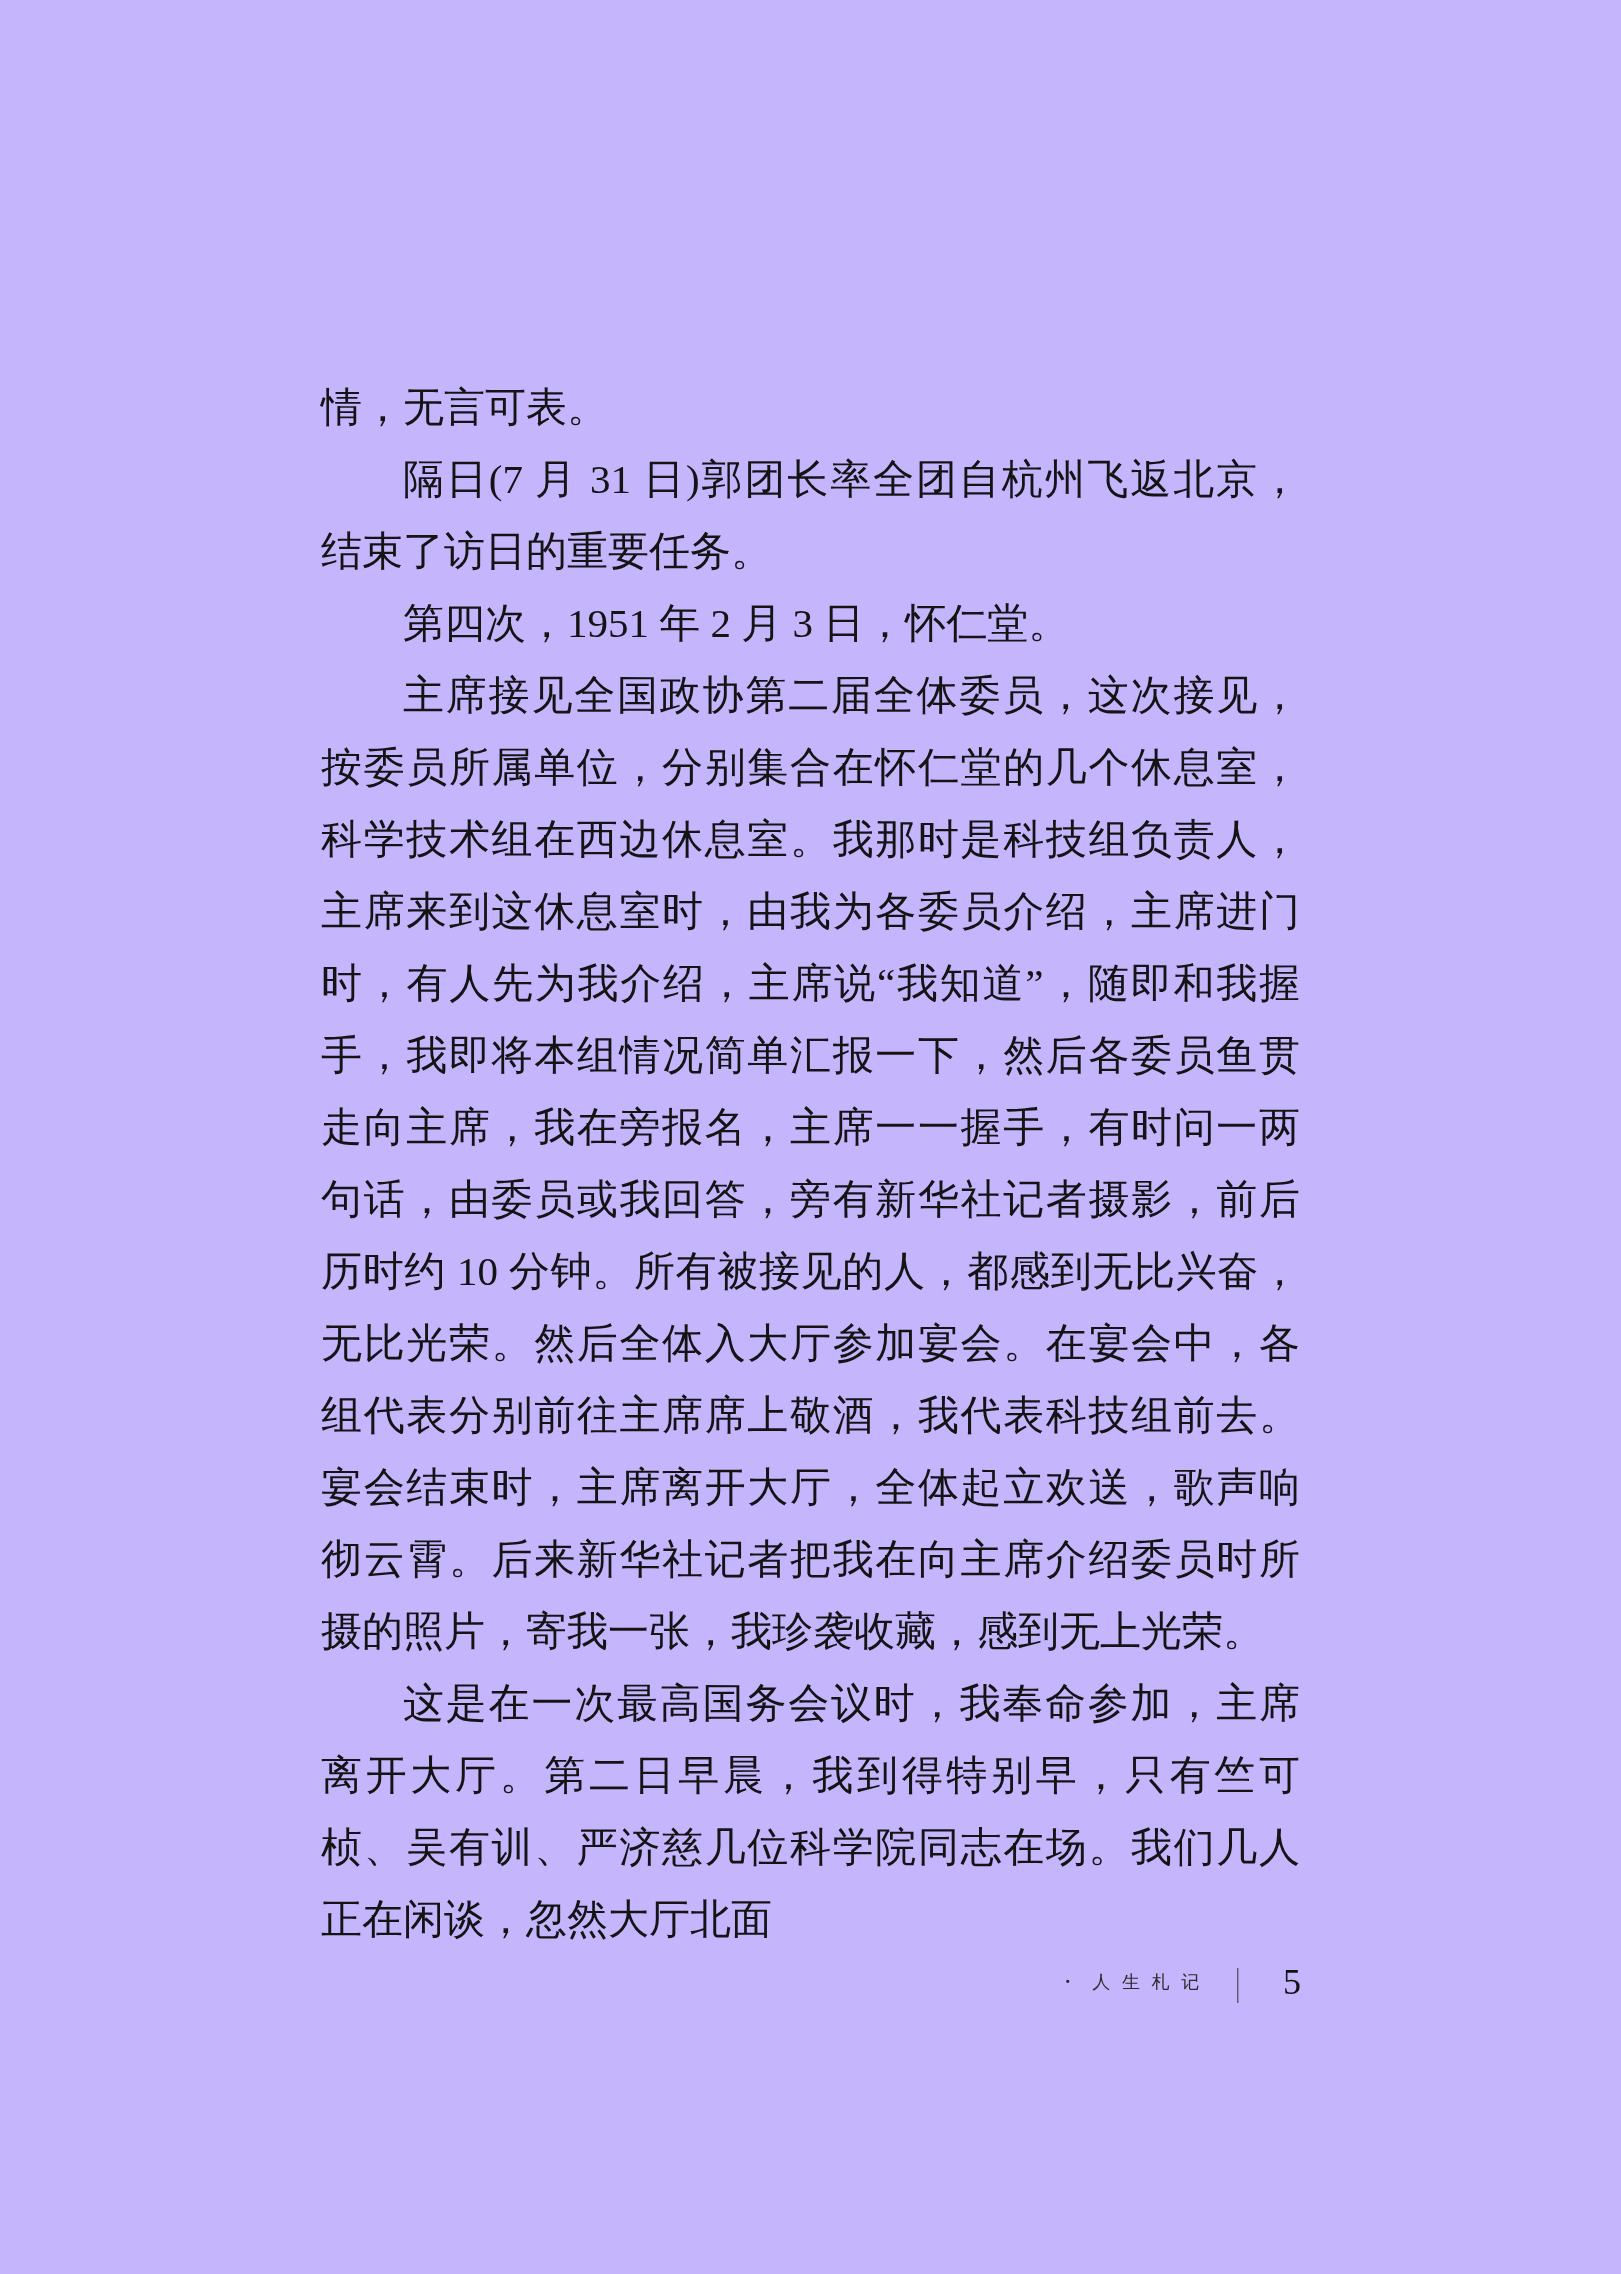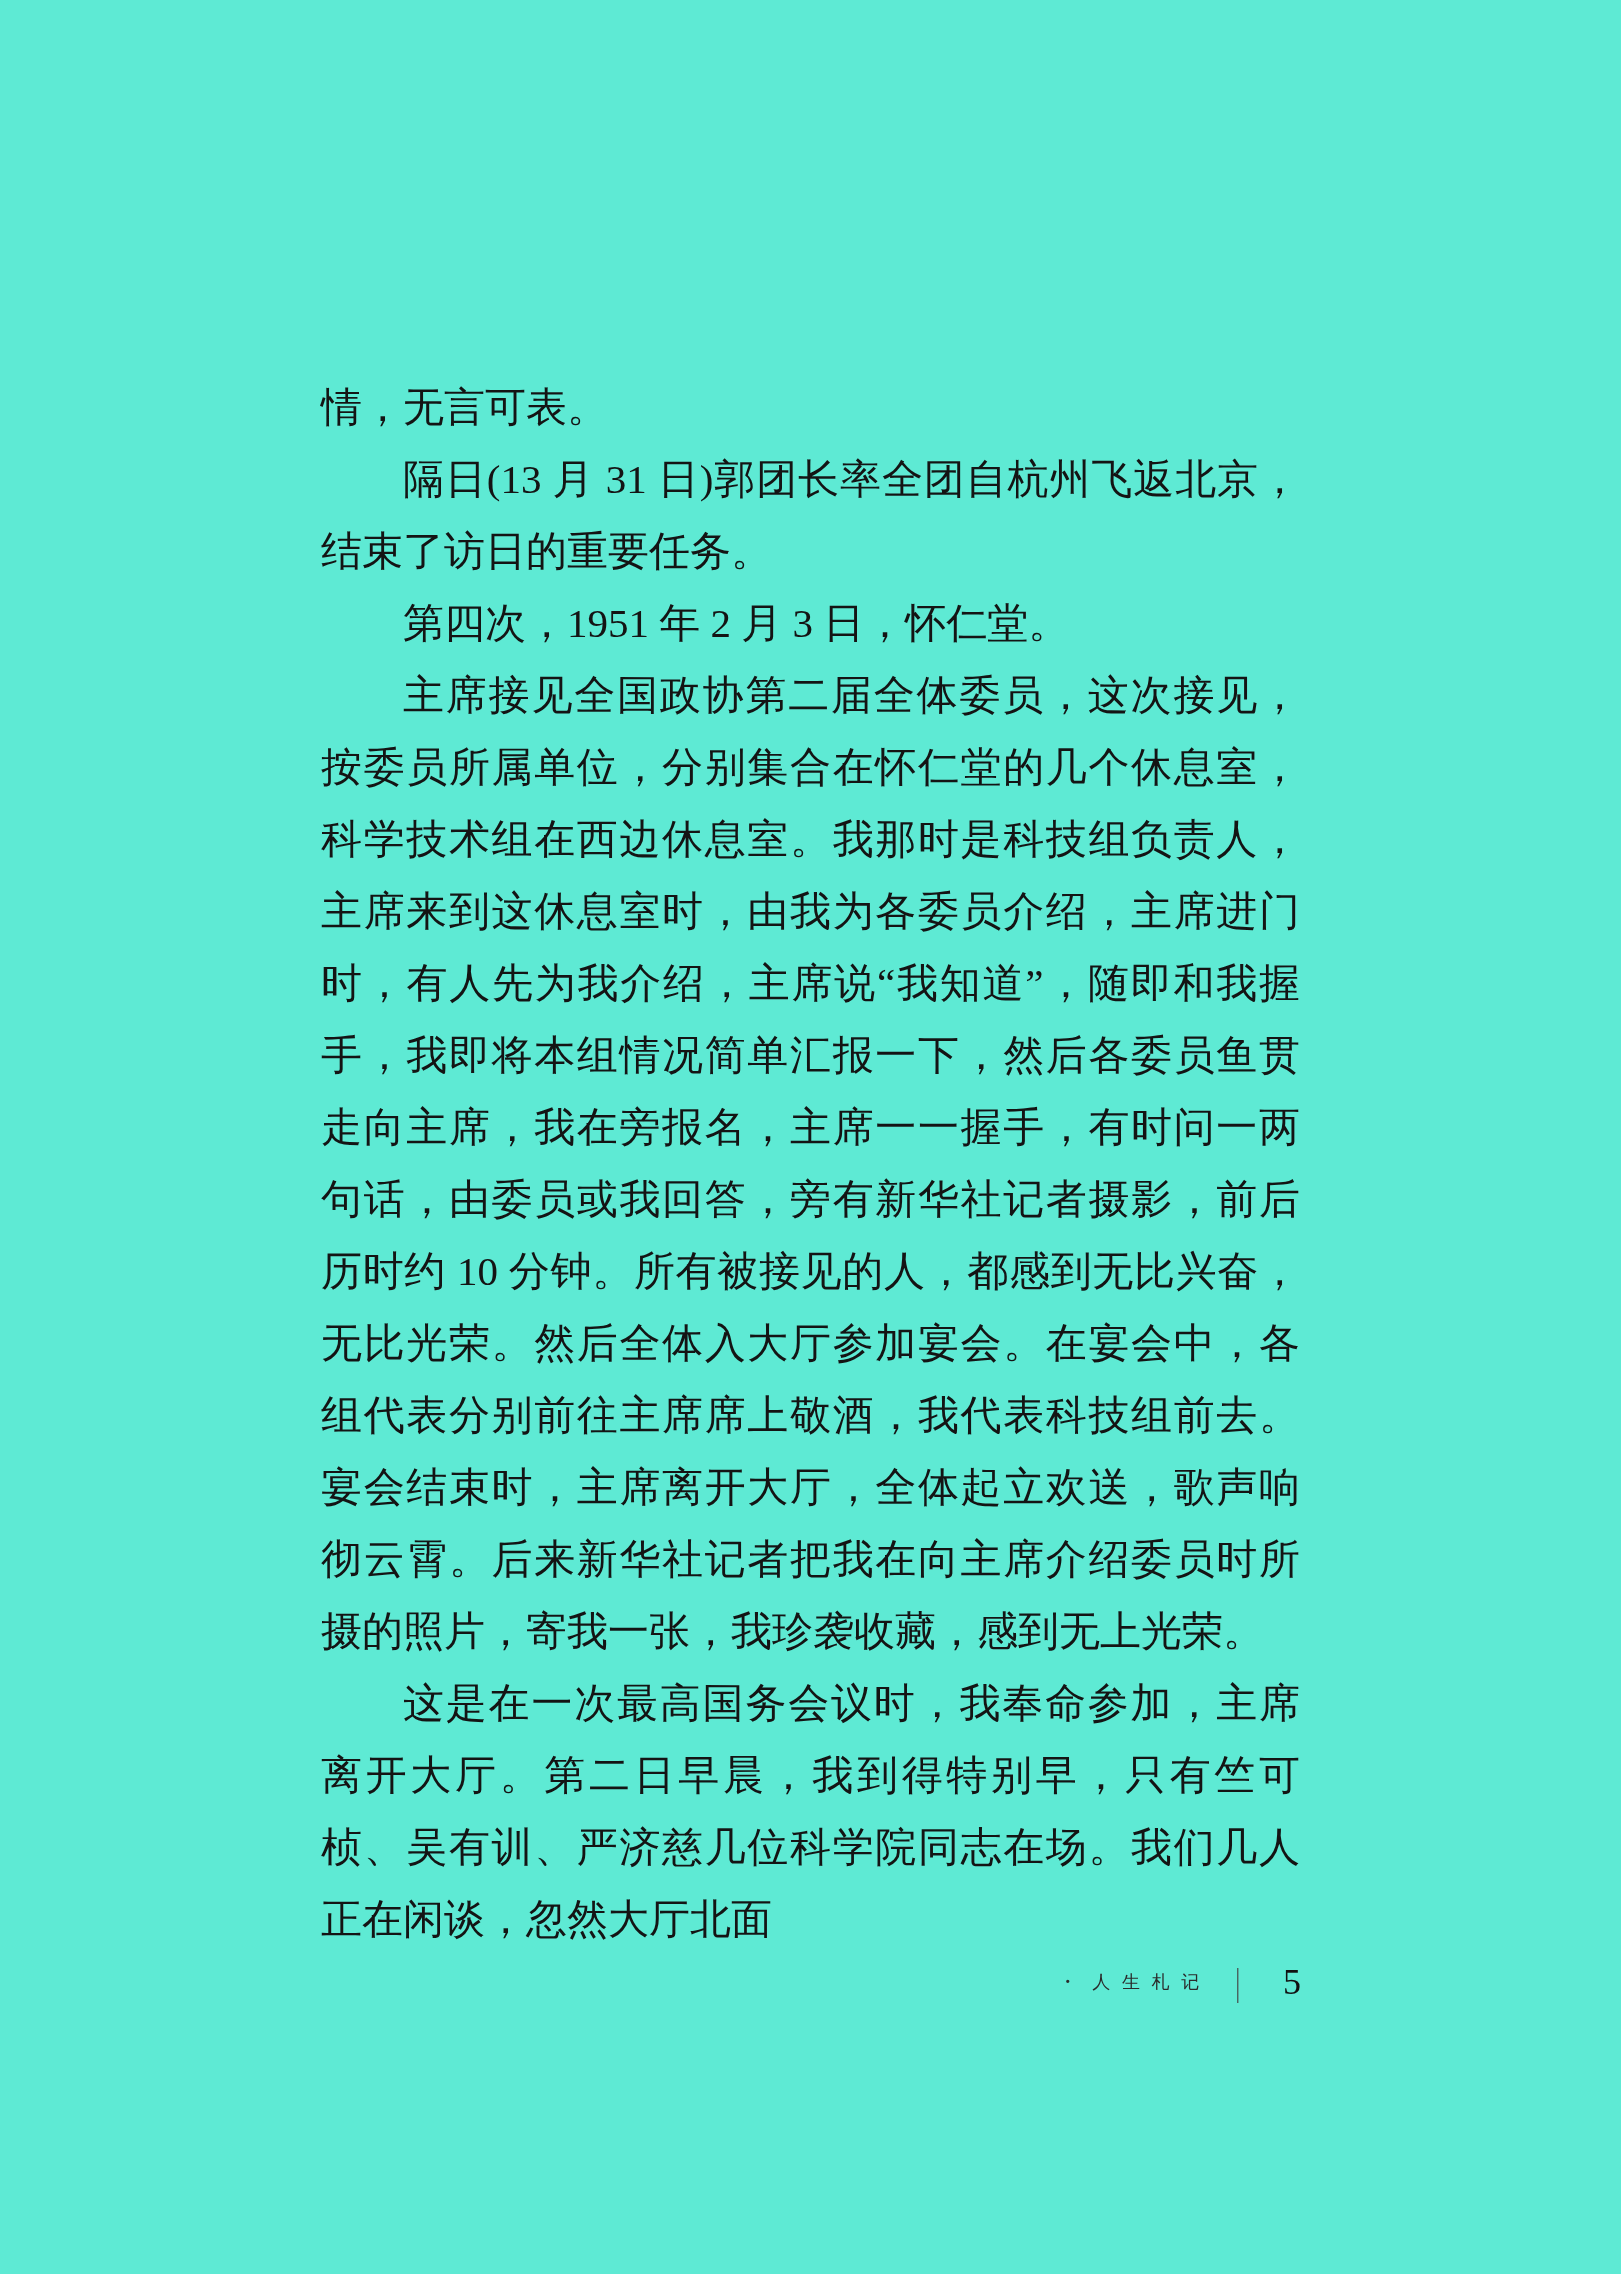--- a/index.html
+++ b/index.html
@@ -5,21 +5,21 @@
   html, body {
     margin: 0;
     padding: 0;
     background: #ffffff;
     font-family: "Liberation Serif", "DejaVu Serif", serif;
   }
   .page {
     position: relative;
     width: 1621px;
     height: 2275px;
-    background: #5eead4;
+    background: #c4b5fd;
     overflow: hidden;
   }
   .text-block {
     position: absolute;
     left: 321px;
     top: 371px;
     width: 979px;
     color: #141414;
     font-size: 41px;
     line-height: 72px;
@@ -60,21 +60,21 @@
     color: #111111;
   }
 </style>
 </head>
 <body>
 
 <div class="page">
 
   <main class="text-block" id="paragraphs">
       <p class="para">情，无言可表。</p>
-      <p class="para indent">隔日(13 月 31 日)郭团长率全团自杭州飞返北京，结束了访日的重要任务。</p>
+      <p class="para indent">隔日(7 月 31 日)郭团长率全团自杭州飞返北京，结束了访日的重要任务。</p>
       <p class="para indent">第四次，1951 年 2 月 3 日，怀仁堂。</p>
       <p class="para indent">主席接见全国政协第二届全体委员，这次接见，按委员所属单位，分别集合在怀仁堂的几个休息室，科学技术组在西边休息室。我那时是科技组负责人，主席来到这休息室时，由我为各委员介绍，主席进门时，有人先为我介绍，主席说“我知道”，随即和我握手，我即将本组情况简单汇报一下，然后各委员鱼贯走向主席，我在旁报名，主席一一握手，有时问一两句话，由委员或我回答，旁有新华社记者摄影，前后历时约 10 分钟。所有被接见的人，都感到无比兴奋，无比光荣。然后全体入大厅参加宴会。在宴会中，各组代表分别前往主席席上敬酒，我代表科技组前去。宴会结束时，主席离开大厅，全体起立欢送，歌声响彻云霄。后来新华社记者把我在向主席介绍委员时所摄的照片，寄我一张，我珍袭收藏，感到无上光荣。</p>
       <p class="para indent">这是在一次最高国务会议时，我奉命参加，主席离开大厅。第二日早晨，我到得特别早，只有竺可桢、吴有训、严济慈几位科学院同志在场。我们几人正在闲谈，忽然大厅北面</p>
     </main>
 
   <footer class="footer">
     <span class="footer-bullet">·</span>
     <span class="running-title">人生札记</span>
     <span class="footer-divider">|</span>
     <span class="page-number">5</span>

